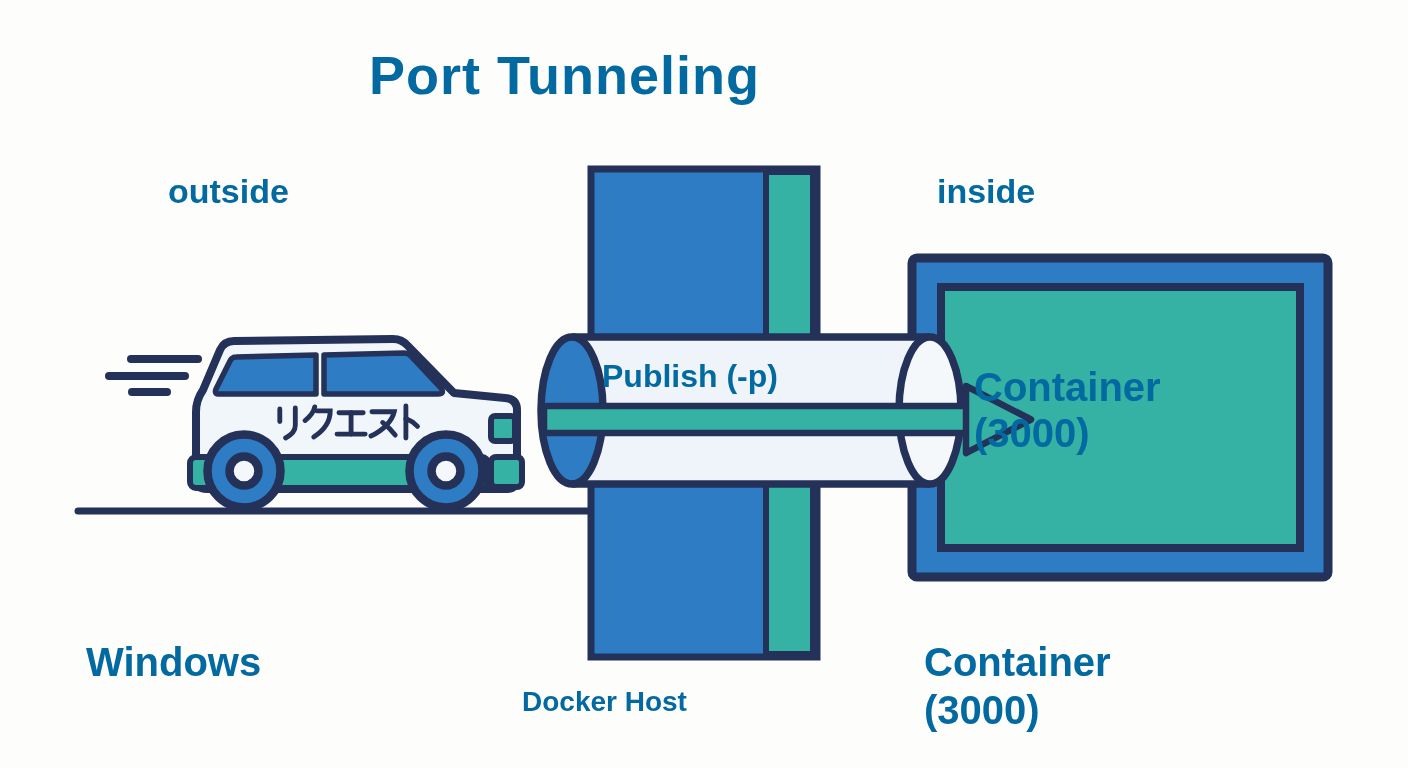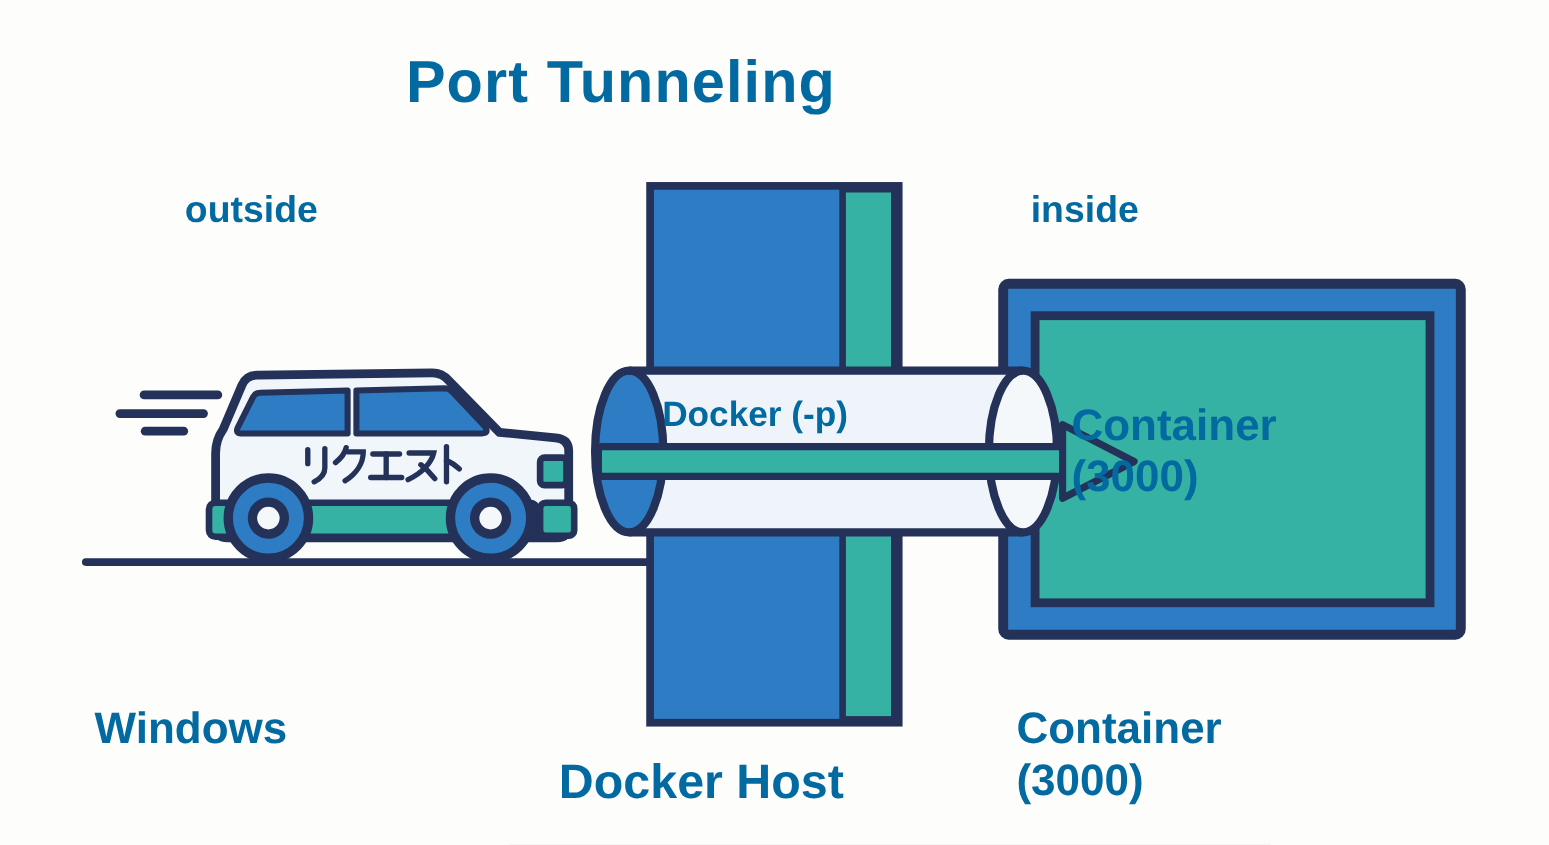--- a/index.html
+++ b/index.html
@@ -12,21 +12,21 @@
     color:#243158;
   }
   .stage svg{position:absolute;left:0;top:0;}
   .lbl{position:absolute;text-align:left;font-weight:700;color:#0369a1;}
   .title{left:369px;top:44px;width:600px;font-size:54px;letter-spacing:1px;}
   .zone-left{left:168px;top:172px;width:300px;font-size:34px;}
   .zone-right{left:937px;top:172px;width:300px;font-size:34px;}
   .publish{left:602px;top:358px;width:300px;font-size:32px;}
   .container-text{left:974px;top:364px;width:360px;font-size:40px;line-height:46px;}
   .caption-left{left:86px;top:638px;width:400px;font-size:40px;line-height:48px;}
-  .caption-mid{left:508px;top:686px;width:400px;font-size:44px;}
+  .caption-mid{left:522px;top:686px;width:400px;font-size:28px;}
   .caption-right{left:924px;top:638px;width:400px;font-size:40px;line-height:48px;}
   .sr-only{
     position:absolute;width:1px;height:1px;overflow:hidden;
     clip:rect(0 0 0 0);white-space:nowrap;
   }
 </style>
 </head>
 <body>
 
 <div class="stage">
@@ -95,21 +95,21 @@
   </svg>
 
   <span class="sr-only">リクエスト</span>
 
   <div class="lbl title">Port Tunneling</div>
 
   <div class="lbl zone-left">outside</div>
 
   <div class="lbl zone-right">inside</div>
 
-  <div class="lbl publish">Docker (-p)</div>
+  <div class="lbl publish">Publish (-p)</div>
 
   <div class="lbl container-text">
     <div>Container</div>
     <div>(3000)</div>
   </div>
 
   <div class="lbl caption-left">
     <div>Windows</div>
   </div>
 

